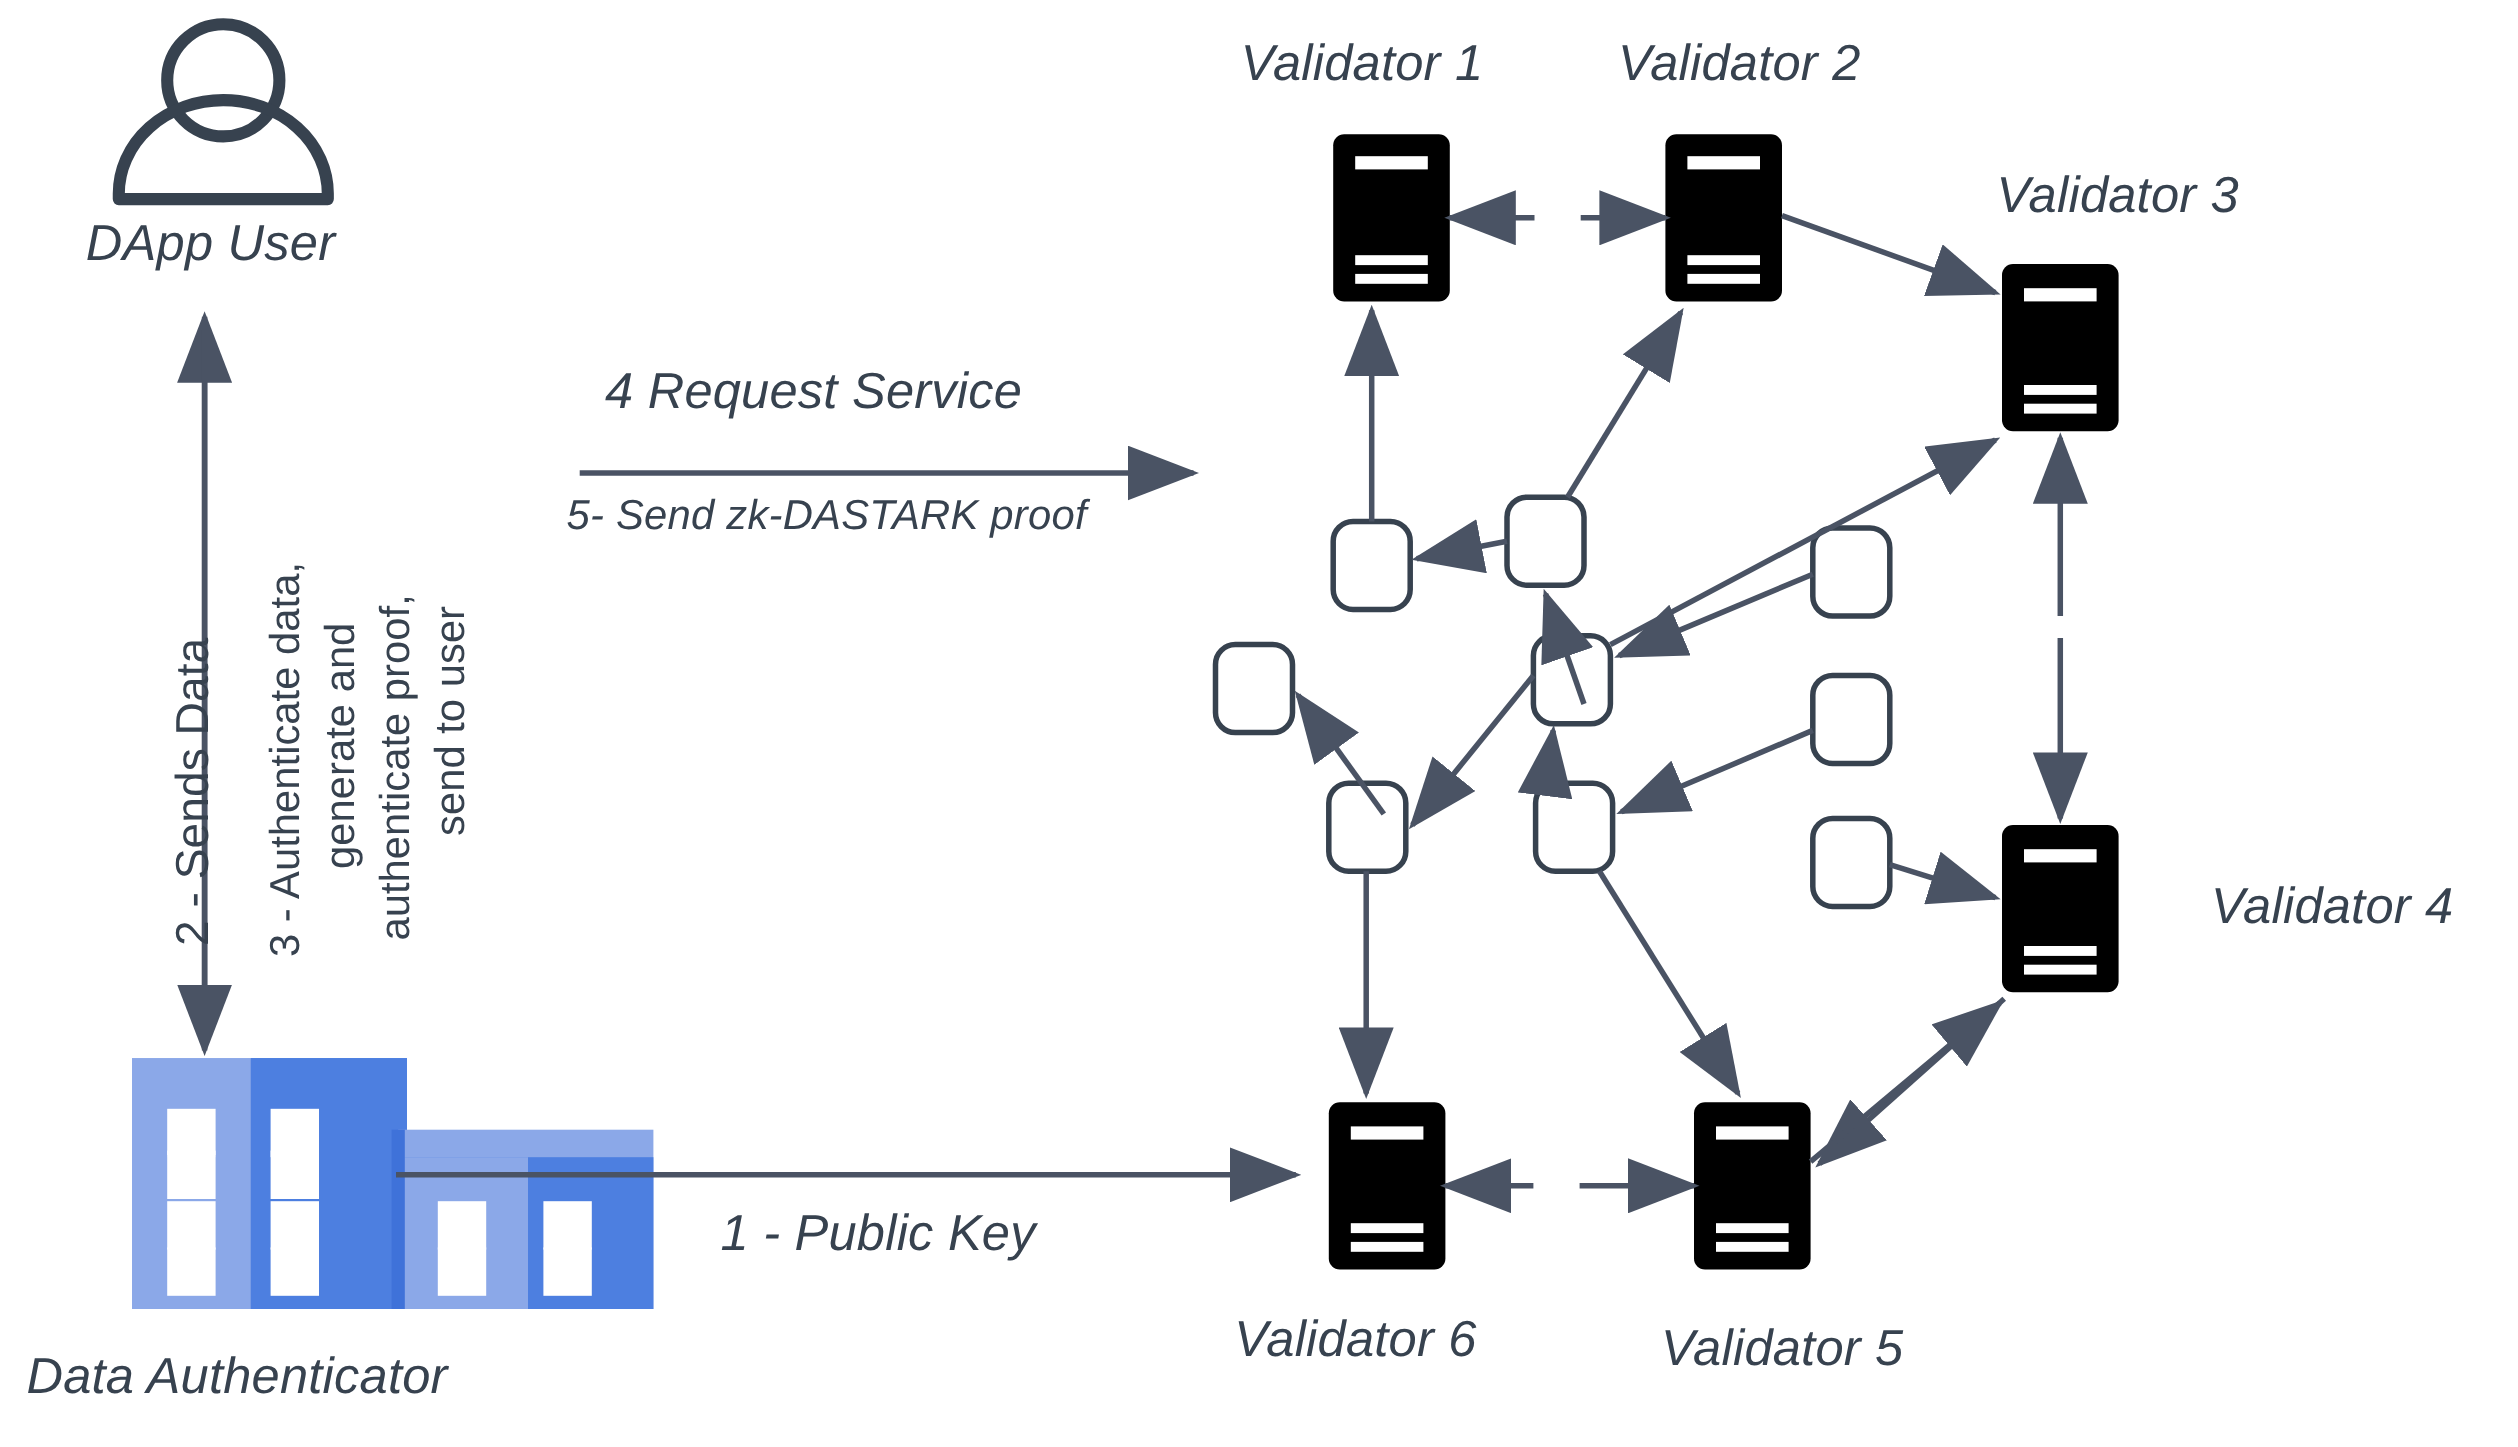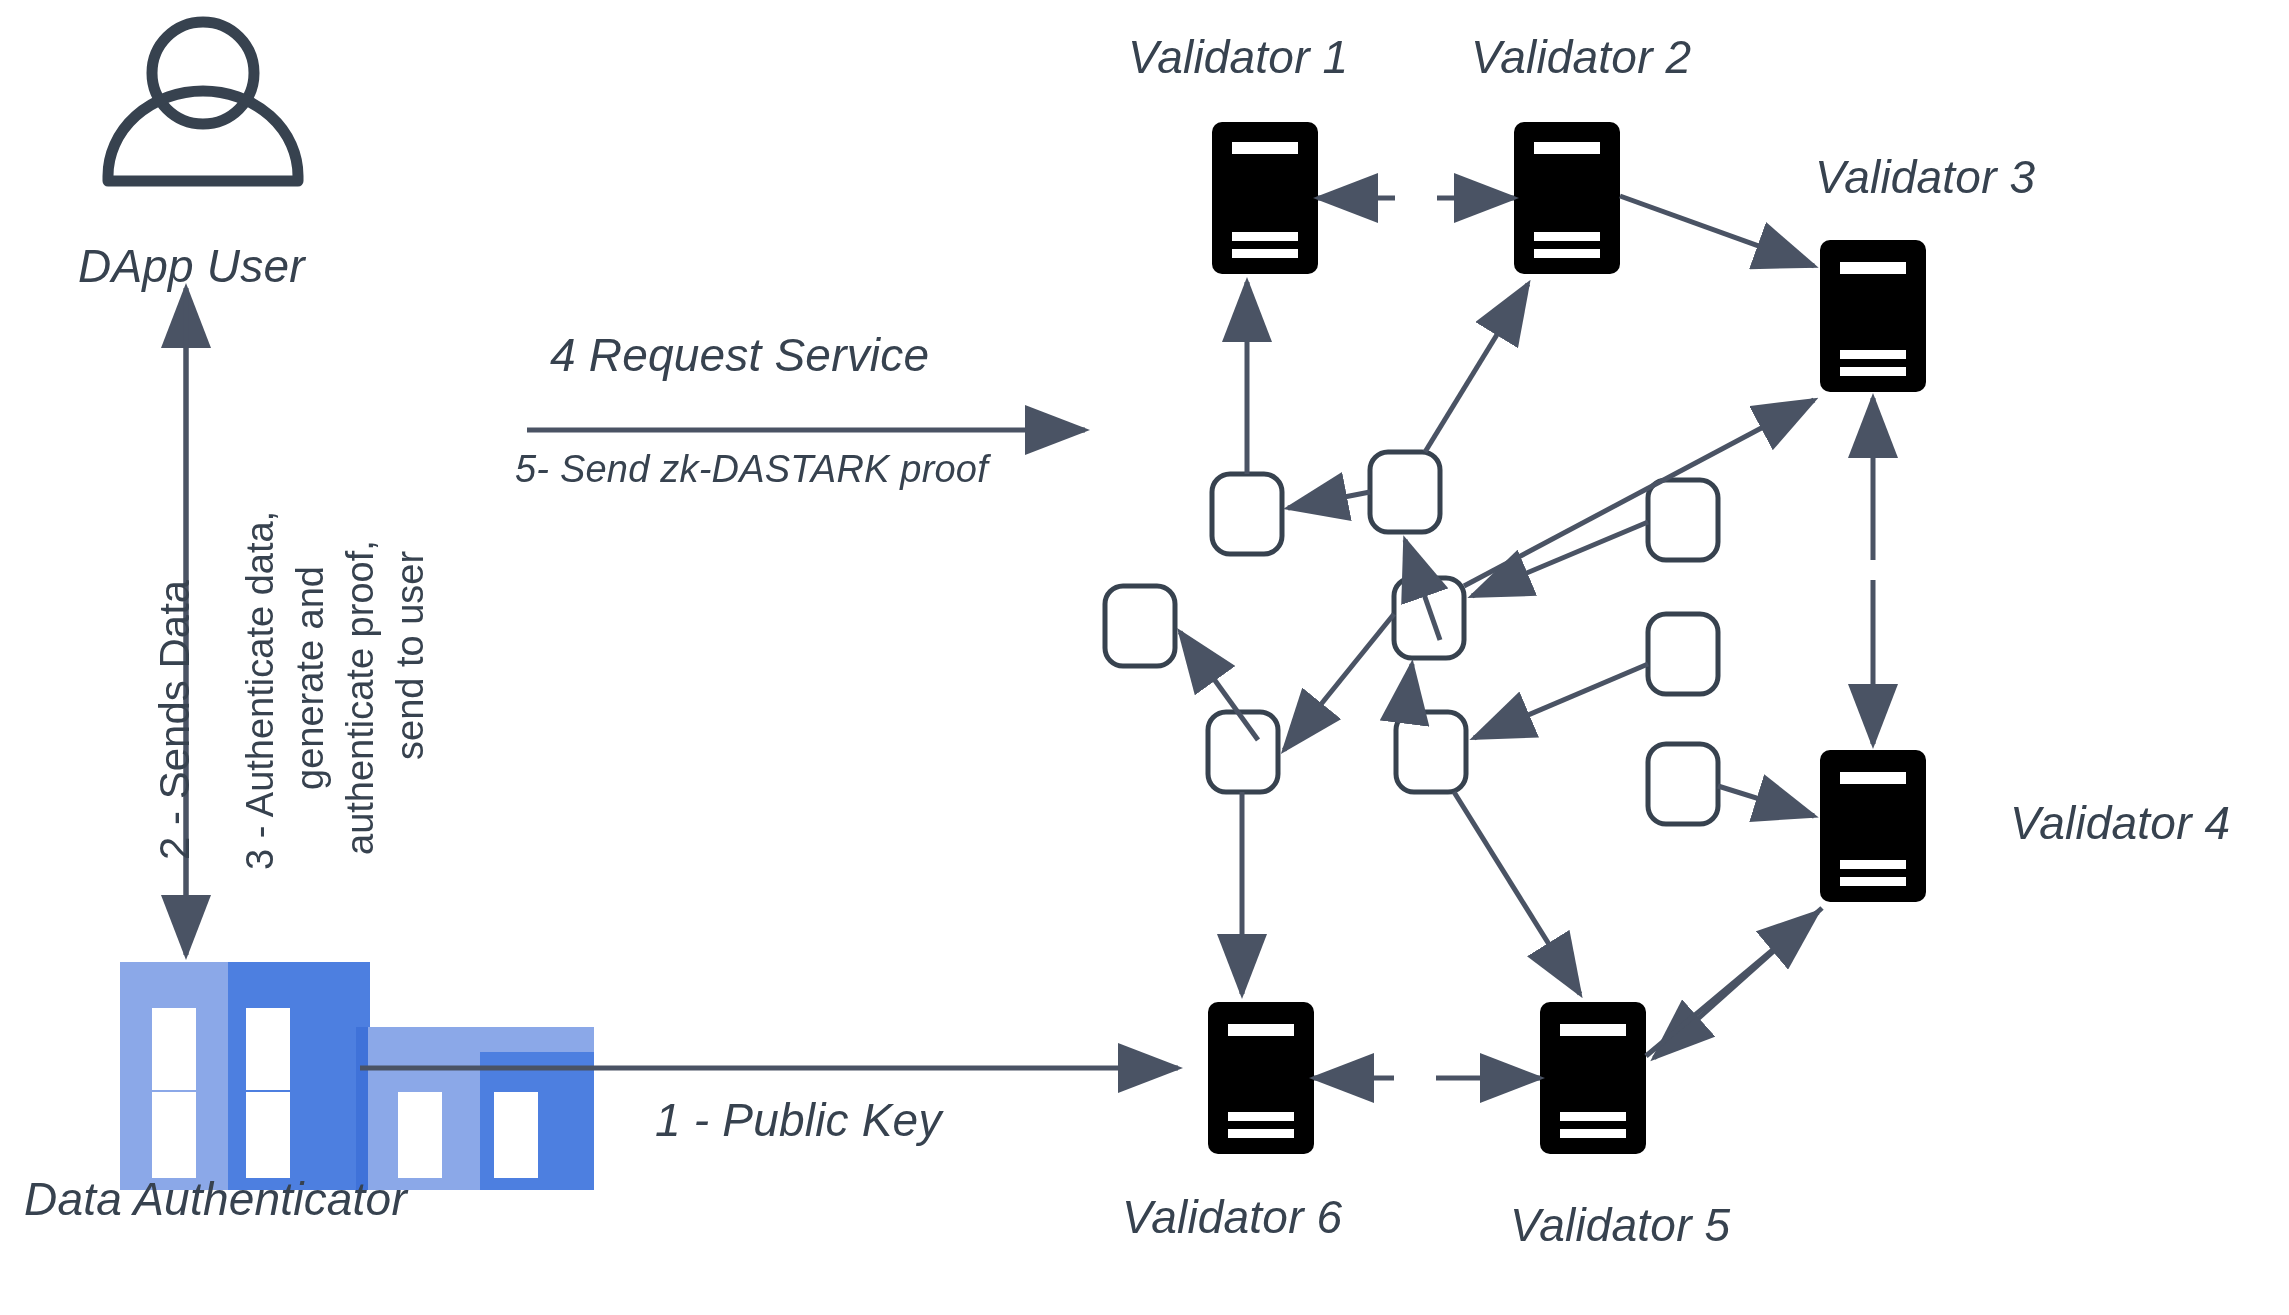--- a/index.html
+++ b/index.html
@@ -211,23 +211,23 @@
     <line x1="1242" y1="792" x2="1242" y2="994" marker-end="url(#ahs)"></line>
 
     <line x1="1454" y1="792" x2="1580" y2="994" marker-end="url(#ahs)"></line>
 
     <line x1="1822" y1="908" x2="1654" y2="1058" marker-end="url(#ahs)"></line>
 
     <line x1="1646" y1="1056" x2="1818" y2="912" marker-end="url(#ahs)"></line>
   </g>
 </svg>
 
-<div class="lbl" style="left:78px; top:195px;margin-top:46px;">DApp User</div>
-
-<div class="lbl" style="left:24px; top:1174px;text-align:center;">Data Authenticator</div>
+<div class="lbl" style="left:78px; top:195px;">DApp User</div>
+
+<div class="lbl" style="left:24px; top:1225px;text-align:center;">Data Authenticator</div>
 
 <div class="lbl" style="left:1128px; top:32px;">Validator 1</div>
 <div class="lbl" style="left:1432px; top:32px;margin-left:39px;">Validator 2</div>
 <div class="lbl" style="left:1815px; top:152px;">Validator 3</div>
 <div class="lbl" style="left:2010px; top:798px;">Validator 4</div>
 <div class="lbl" style="left:1510px; top:1200px;text-align:right;">Validator 5</div>
 <div class="lbl" style="left:1122px; top:1192px;">Validator 6</div>
 
 <div class="lbl" style="left:550px; top:330px;">4 Request Service</div>
 <div class="lbl lbl-small" style="left:515px; top:448px;">5- Send zk-DASTARK proof</div>

